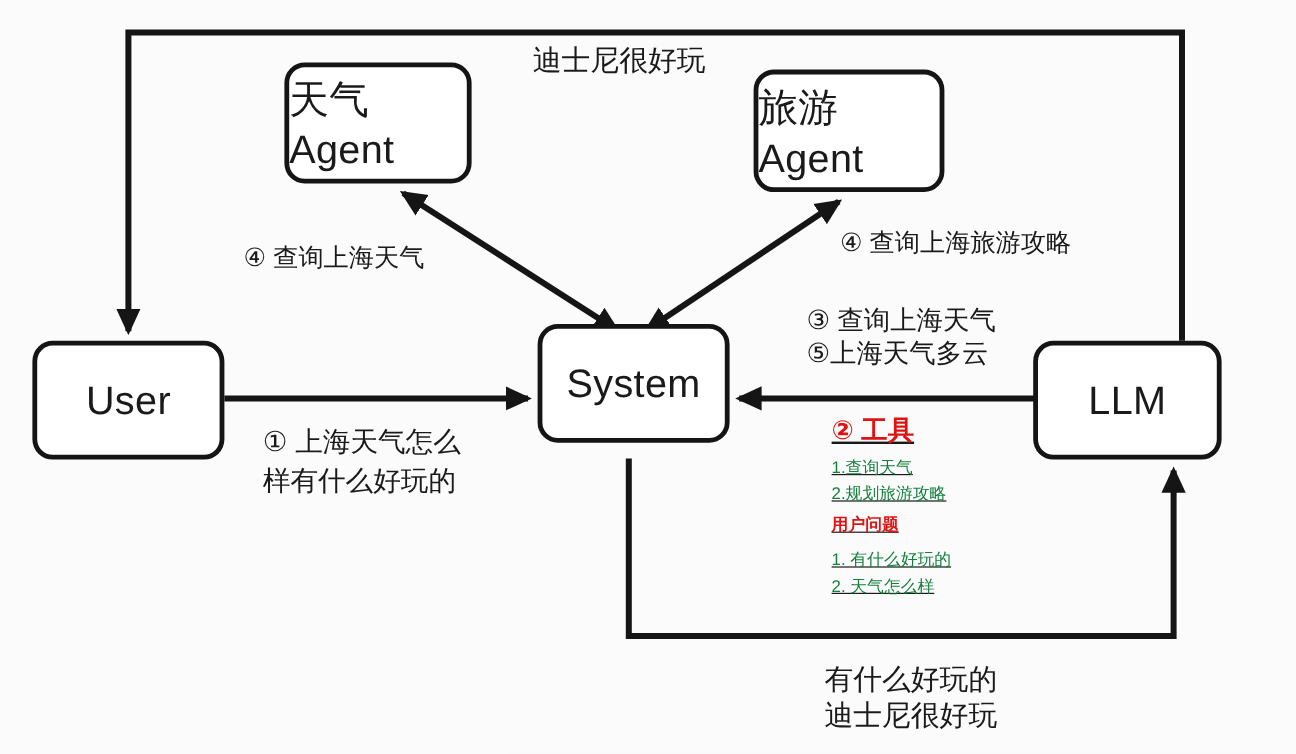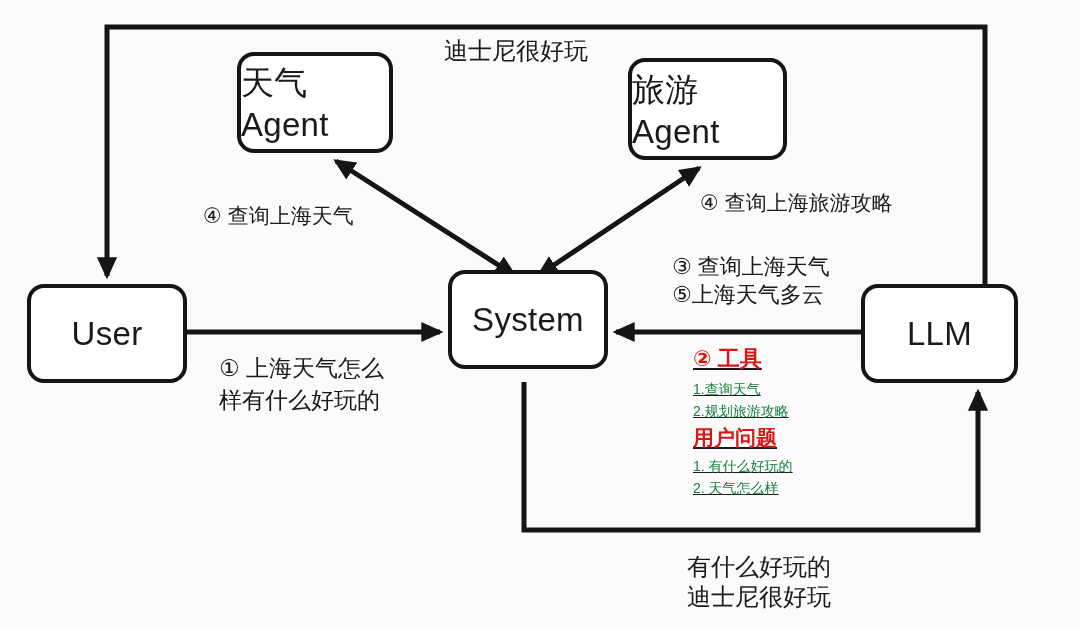--- a/index.html
+++ b/index.html
@@ -35,21 +35,21 @@
   .lbl{position:absolute;z-index:3;white-space:nowrap;color:#1a1a1a;}
   #label-6{left:444px;top:36px;font-size:24px;line-height:30px;}
   #label-4w{left:203px;top:202px;font-size:21px;line-height:28px;}
   #label-4t{left:700px;top:189px;font-size:21px;line-height:28px;}
   #label-3{left:672px;top:253px;font-size:22px;line-height:28px;}
   #label-1{left:219px;top:352px;font-size:23px;line-height:32px;}
   #label-5{left:687px;top:552px;font-size:24px;line-height:30px;}
   #label-2{left:693px;top:347px;text-decoration:underline;}
   .t-title{font-size:22px;font-weight:bold;color:#dd1414;margin:0 0 8px 0;line-height:24px;}
   .t-item{font-size:14px;line-height:21.5px;color:#15803d;}
-  .t-sub{font-size:21px;font-weight:bold;color:#dd1414;margin:4px 0 7px 0;line-height:23px;}
+  .t-sub{font-size:14px;font-weight:bold;color:#dd1414;margin:4px 0 7px 0;line-height:23px;}
 </style>
 </head>
 <body>
 
 <div id="canvas">
 
   <svg id="wires" viewBox="0 0 1080 628" xmlns="http://www.w3.org/2000/svg">
     <defs>
       <marker id="arrow" viewBox="0 0 10 10" refX="8.5" refY="5" markerWidth="4.4" markerHeight="4.4" orient="auto-start-reverse">
         <path d="M0,0.4 L10,5 L0,9.6 z" fill="#151515"></path>

